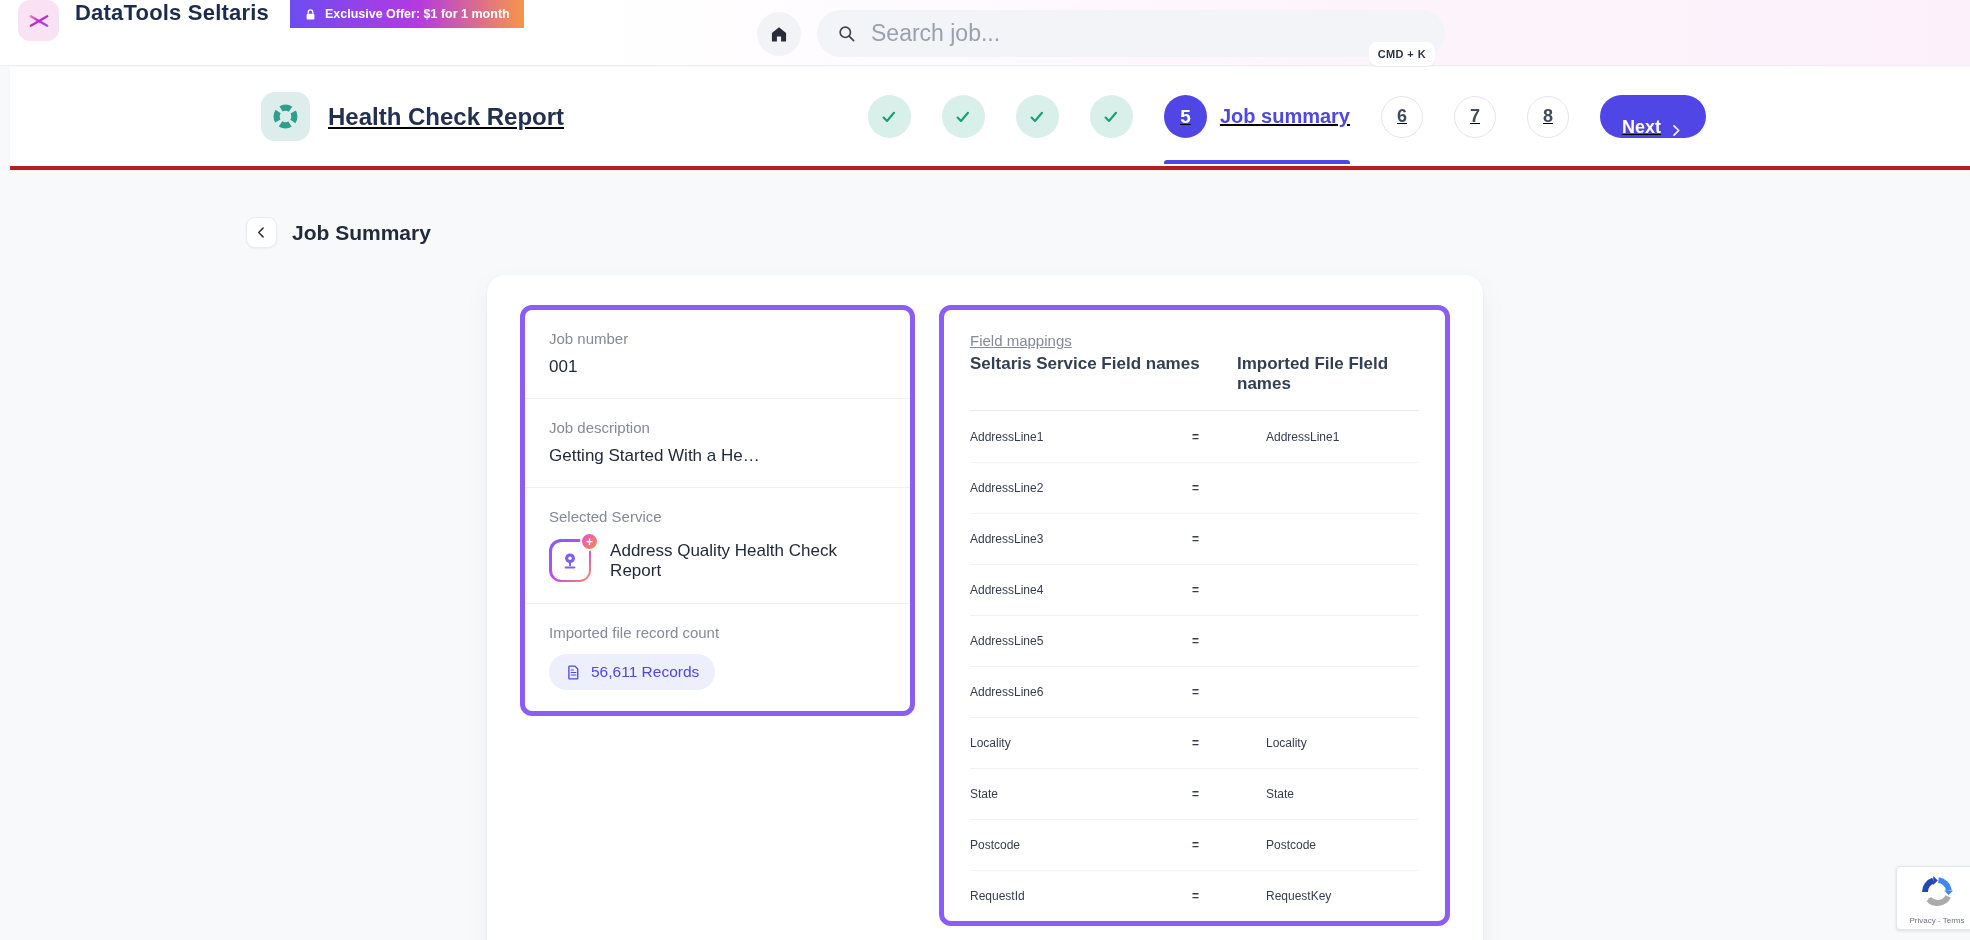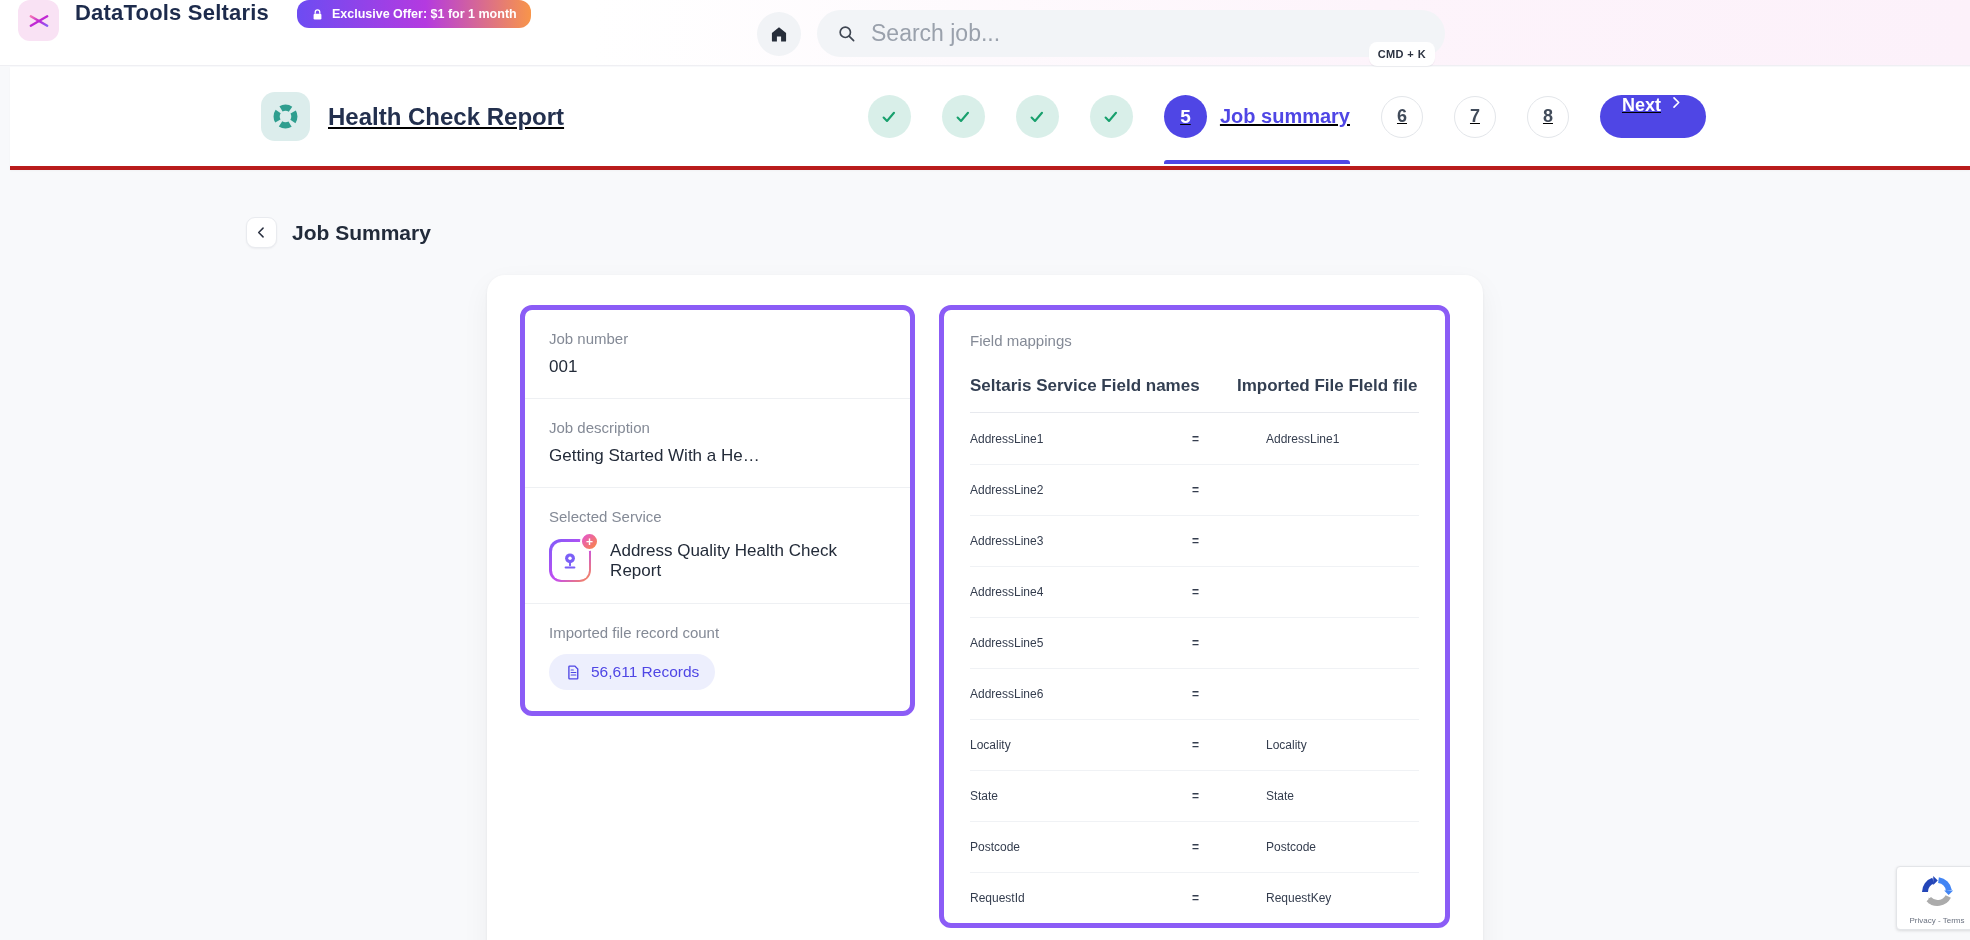--- a/index.html
+++ b/index.html
@@ -6,23 +6,23 @@
   html,body { width:1970px; height:940px; margin:0; overflow:hidden;
     background:#f8f9fb; font-family:"Liberation Sans", sans-serif; }
 
   
   .topbar { position:absolute; top:0; left:0; right:0; height:66px;
     background:linear-gradient(90deg,#ffffff 30%,#fdf4fb 70%,#fcf1fa 100%);
     border-bottom:1px solid #efeff3; z-index:5; }
   .brand { position:absolute; left:18px; top:0; height:66px; display:flex; align-items:flex-start; gap:16px; }
   .logo { width:41px; height:41px; border-radius:12px; background:#f9e2f4; display:grid; place-items:center; }
   .brand-name { font-size:22px; font-weight:700; color:#1d2b4c; letter-spacing:.2px; }
-  .offer-badge { display:flex; align-items:center; gap:8px; margin-left:12px;
+  .offer-badge { display:flex; align-items:center; gap:8px; margin-left:5px;
     background:linear-gradient(90deg,#6d4cf2,#b43ae0 55%,#f8954a); color:#fff;
-    font-size:12.5px; font-weight:700; padding:7px 14px; border-radius:12px; }
+    font-size:12.5px; font-weight:700; padding:7px 14px; border-radius:0; }
   .topbar-center { position:absolute; left:757px; top:10px; display:flex; align-items:center; gap:16px; }
   .home-btn { width:44px; height:44px; border-radius:50%; background:#f1f3f6; border:none;
     display:grid; place-items:center; cursor:pointer; margin-top:1px; }
   .searchbar { width:628px; height:47px; border-radius:24px; background:#f2f4f7;
     display:flex; align-items:center; gap:13px; padding:0 10px 0 20px; }
   .searchbar input { flex:1; border:none; background:transparent; outline:none;
     font-size:23px; color:#333b48; font-family:"Liberation Sans",sans-serif; }
   .searchbar input::placeholder { color:#9aa1ac; }
   .kbd { background:#fff; border-radius:8px; padding:6px 9px; font-size:11px; font-weight:700;
     color:#2b3240; letter-spacing:.4px; box-shadow:0 1px 1px rgba(16,24,40,.06);margin-top:40px; }
@@ -47,21 +47,21 @@
   .step-active { display:flex; align-items:center; gap:13px; position:relative; cursor:pointer; }
   .step-num-active { width:43px; height:43px; border-radius:50%; background:#4f46e5; color:#fff;
     font-weight:700; font-size:19px; display:grid; place-items:center; }
   .step-label { color:#4f46e5; font-size:20px; font-weight:600; }
   .step-active::after { content:""; position:absolute; left:0; width:100%; height:4px;
     top:calc(100% + 22px); background:#4f46e5; border-radius:3px 3px 0 0; }
   .step-circle { width:42px; height:42px; border-radius:50%; background:#fff;
     border:1px solid #e3e6ea; color:#414b5a; font-size:18px; font-weight:600;
     display:grid; place-items:center; cursor:pointer; }
   .next-btn { height:43px; padding:0 22px; border-radius:22px; background:#4f46e5; border:none;
-    color:#fff; font-size:18px; font-weight:700; display:flex; align-items:flex-start; gap:8px; cursor:pointer; }
+    color:#fff; font-size:18px; font-weight:700; display:flex; align-items:flex-end; gap:8px; cursor:pointer; }
 
   
   .content { position:absolute; top:171px; left:0; right:0; bottom:0; background:#f8f9fb; }
   .page-head { margin:46px 0 0 246px; display:flex; align-items:center; gap:15px; }
   .back-btn { width:31px; height:31px; border-radius:9px; background:#fff; border:1px solid #e9ebef;
     display:grid; place-items:center; cursor:pointer; box-shadow:0 1px 2px rgba(16,24,40,.05); }
   .page-title { font-size:21px; font-weight:600; color:#222b3a; }
 
   .main-card { width:996px; margin:27px auto 0; background:#fff; border-radius:18px;
     box-shadow:0 1px 3px rgba(16,24,40,.06), 0 10px 28px rgba(16,24,40,.05);
@@ -78,21 +78,21 @@
   .service-thumb-inner { width:100%; height:100%; background:#fff; border-radius:9.5px;
     display:grid; place-items:center; }
   .plus-badge { position:absolute; top:-7px; right:-8px; width:19px; height:19px; border-radius:50%;
     background:linear-gradient(135deg,#e352d8,#fb8a3c); border:2.5px solid #fff; color:#fff;
     display:grid; place-items:center; font-size:12px; font-weight:700; line-height:1; }
   .service-name { font-size:17px; color:#232b39; }
   .records-chip { display:inline-flex; align-items:center; gap:9px; background:#edeffd;
     color:#4f46e5; border-radius:19px; padding:9px 16px; font-size:15.5px; margin-top:3px; }
 
   .right-panel { flex:1; padding:22px 26px 0; }
-  .fm-title { font-size:15px; color:#848a96; margin-bottom:27px; }
+  .fm-title { font-size:15px; color:#848a96; margin-bottom:5px;text-decoration:underline; }
   .fm-header { display:grid; grid-template-columns:267px 1fr; padding-bottom:16px; }
   .fm-header div { font-size:17px; font-weight:700; color:#333f52; }
   .fm-rows { border-top:1px solid #e7e9ee; }
   .fm-row { display:grid; grid-template-columns:222px 74px 1fr; align-items:center;
     height:51px; font-size:12px; color:#343d4e; }
   .fm-row + .fm-row { border-top:1px solid #f0f2f5; }
   .fm-eq { font-weight:600; }
 
   
   .recaptcha { position:absolute; right:-8px; bottom:10px; width:82px; background:#fff;
@@ -244,21 +244,21 @@
           </svg>
           <span>56,611 Records</span>
         </div>
       </div>
     </div>
 
     <div class="panel right-panel">
       <div class="fm-title">Field mappings</div>
       <div class="fm-header">
         <div>Seltaris Service Field names</div>
-        <div>Imported File FIeld file</div>
+        <div>Imported File FIeld names</div>
       </div>
       <div class="fm-rows">
   <div class="fm-row">
     <div>AddressLine1</div>
     <div class="fm-eq">=</div>
     <div>AddressLine1</div>
   </div>
 
   <div class="fm-row">
     <div>AddressLine2</div>

